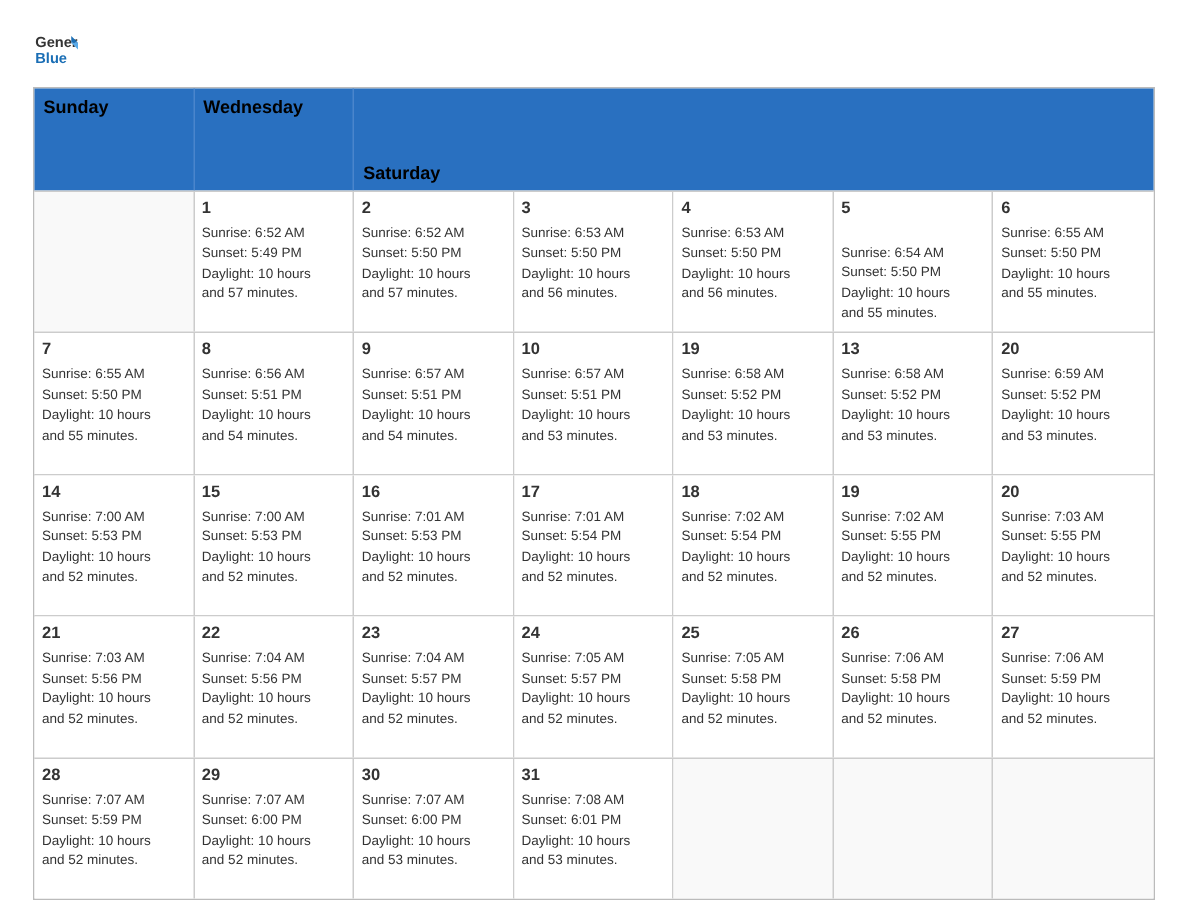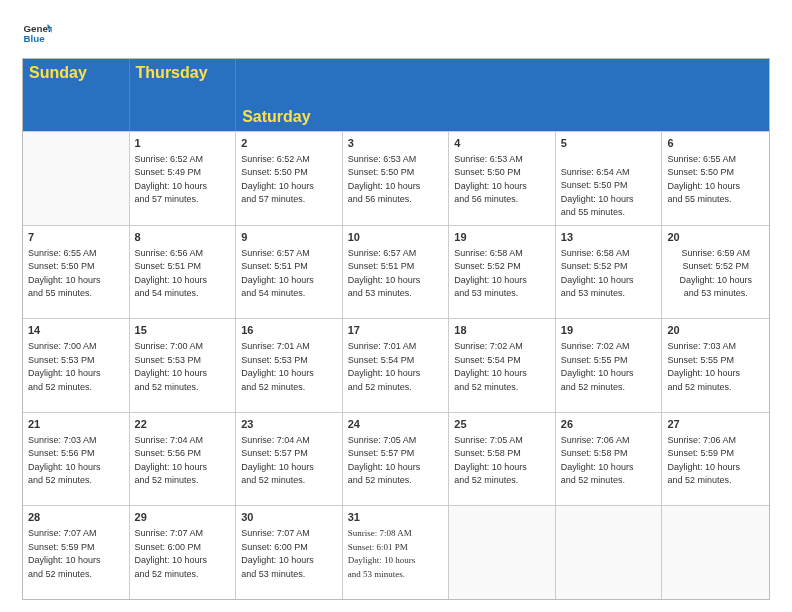--- a/index.html
+++ b/index.html
@@ -51,22 +51,22 @@
       display: flex;
       flex-direction: column;
       border: 1px solid #bbb;
     }
     .cal-header {
       display: grid;
       grid-template-columns: repeat(7, 1fr);
       background: #2970c0;
     }
     .cal-header-cell {
-      color: #fde047;
-      font-size: 16px;
+      color: #000000;
+      font-size: 12px;
       font-weight: bold;
       padding: 5px 6px;
       text-align: left;
       border-right: 1px solid #4a85cc;
     }
     .cal-header-cell:last-child { border-right: none; margin-top: 44px; }
     .cal-body {
       flex: 1;
       display: flex;
       flex-direction: column;
@@ -115,21 +115,21 @@
     </div>
     <div class="title-block">
       <div class="month-title"></div>
       <div class="location"></div>
     </div>
   </div>
 
   <div class="calendar">
     <div class="cal-header">
     <div class="cal-header-cell">Sunday</div>
-        <div class="cal-header-cell">Thursday</div>
+        <div class="cal-header-cell">Wednesday</div>
         <div class="cal-header-cell">Saturday</div>
       </div>
     <div class="cal-body">
     <div class="cal-row">
           <div class="cal-cell empty"></div>
           <div class="cal-cell">
             <span class="day-num">1</span>
             <div class="day-info" style="white-space: pre-line;">Sunrise: 6:52 AM
 Sunset: 5:49 PM
 Daylight: 10 hours
@@ -209,21 +209,21 @@
           </div>
           <div class="cal-cell">
             <span class="day-num">13</span>
             <div class="day-info" style="white-space: pre-line;">Sunrise: 6:58 AM
 Sunset: 5:52 PM
 Daylight: 10 hours
 and 53 minutes.</div>
           </div>
           <div class="cal-cell">
             <span class="day-num">20</span>
-            <div class="day-info" style="white-space: pre-line; text-align: center;">Sunrise: 6:59 AM
+            <div class="day-info" style="white-space: pre-line;">Sunrise: 6:59 AM
 Sunset: 5:52 PM
 Daylight: 10 hours
 and 53 minutes.</div>
           </div>
         </div>
         <div class="cal-row">
           <div class="cal-cell">
             <span class="day-num">14</span>
             <div class="day-info" style="white-space: pre-line;">Sunrise: 7:00 AM
 Sunset: 5:53 PM
@@ -341,21 +341,21 @@
           </div>
           <div class="cal-cell">
             <span class="day-num">30</span>
             <div class="day-info" style="white-space: pre-line;">Sunrise: 7:07 AM
 Sunset: 6:00 PM
 Daylight: 10 hours
 and 53 minutes.</div>
           </div>
           <div class="cal-cell">
             <span class="day-num">31</span>
-            <div class="day-info" style="white-space: pre-line; font-family: Liberation Serif, serif;">Sunrise: 7:08 AM
+            <div class="day-info" style="white-space: pre-line;">Sunrise: 7:08 AM
 Sunset: 6:01 PM
 Daylight: 10 hours
 and 53 minutes.</div>
           </div>
           <div class="cal-cell empty"></div>
           <div class="cal-cell empty"></div>
           <div class="cal-cell empty"></div>
         </div>
       </div>
   </div>

